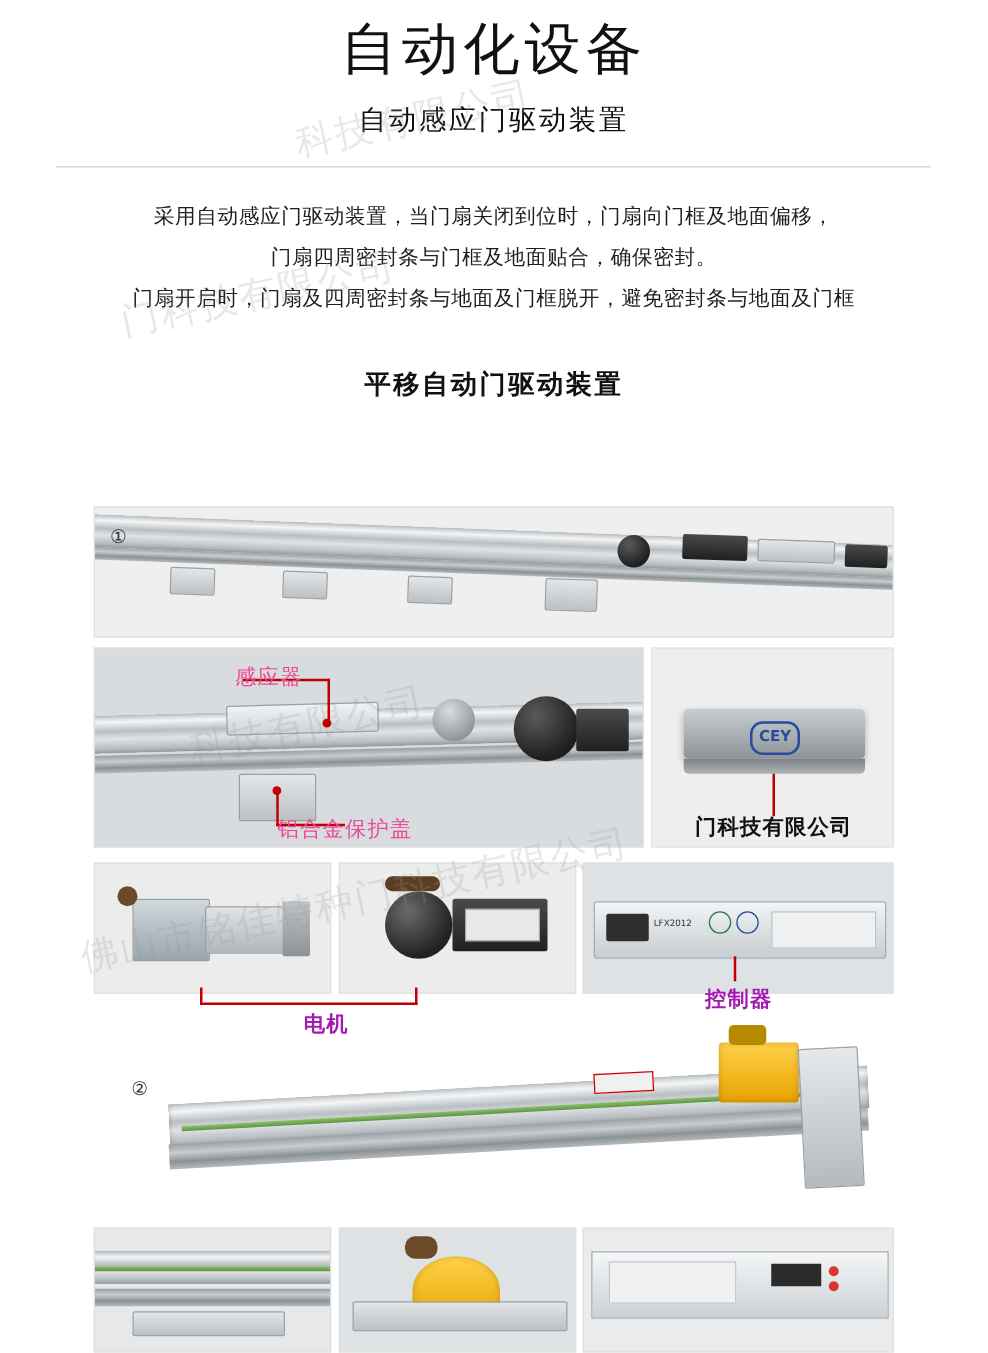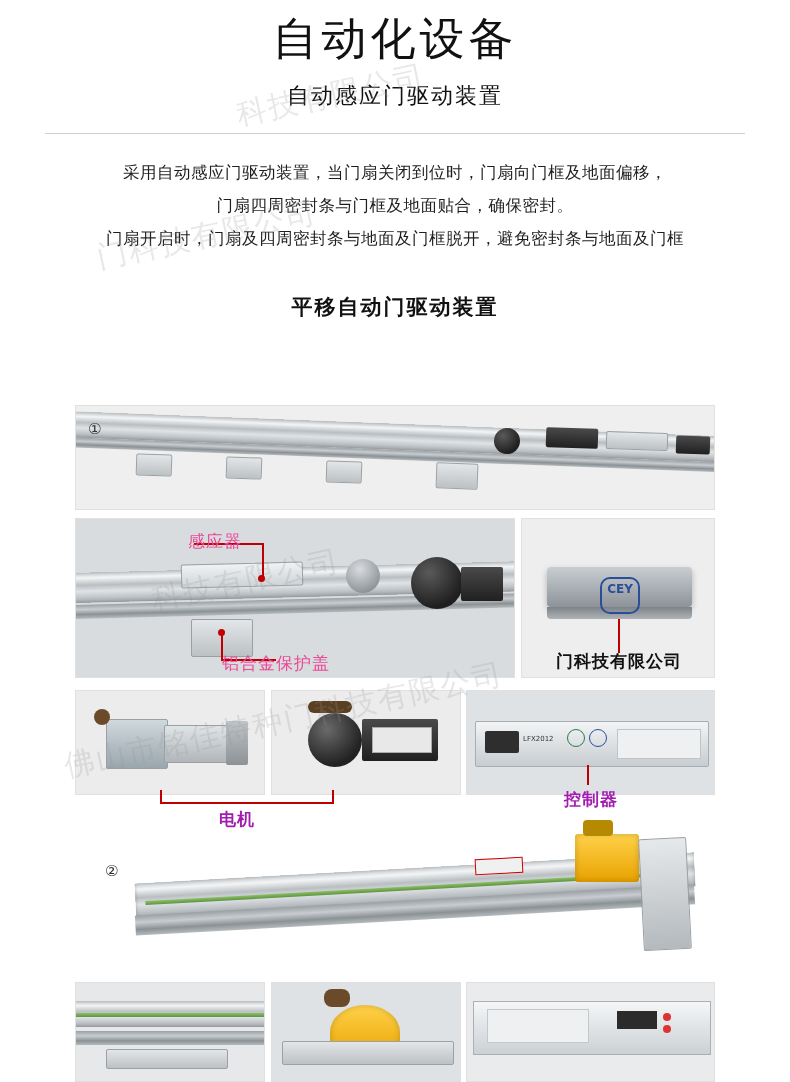--- a/index.html
+++ b/index.html
@@ -237,41 +237,41 @@
   <div class="anno-dot" style="left:142px; top:110px;"></div>
   <div class="anno-line" style="left:145px; top:114px; width:2px; height:28px;"></div>
   <div class="anno-line" style="left:145px; top:140px; width:55px; height:2px;"></div>
 </div>
 <div class="anno-text" style="left:188px; top:530px;">感应器</div>
 <div class="anno-text" style="left:222px; top:652px;">铝合金保护盖</div>
 
 <div class="panel" style="left:521px; top:518px; width:194px; height:160px; background:#eeeeee;">
   <div style="position:absolute; left:25px; top:48px; width:145px; height:40px; background:linear-gradient(180deg,#c9ced2,#8d9398); border-radius:4px; box-shadow:0 3px 6px rgba(0,0,0,0.25);"></div>
   <div style="position:absolute; left:25px; top:88px; width:145px; height:12px; background:linear-gradient(180deg,#7d8286,#aeb3b7); border-radius:0 0 4px 4px;"></div>
-  <div style="position:absolute; left:78px; top:58px; width:40px; height:37px; border:2px solid #2a4d9b; border-radius:10px; color:#2a4d9b; font-size:12px; font-weight:bold; text-align:center; line-height:20px; box-sizing:border-box;">CEY</div>
+  <div style="position:absolute; left:78px; top:58px; width:40px; height:27px; border:2px solid #2a4d9b; border-radius:10px; color:#2a4d9b; font-size:12px; font-weight:bold; text-align:center; line-height:20px; box-sizing:border-box;">CEY</div>
   <div class="anno-line" style="left:96px; top:100px; width:2px; height:34px;"></div>
 </div>
 <div class="caption" style="left:556px; top:650px; color:#111;">门科技有限公司</div>
 
 <div class="panel" style="left:75px; top:690px; width:190px; height:105px; background:#ececec;">
   <div class="plate" style="left:30px; top:28px; width:60px; height:48px; background:linear-gradient(180deg,#cfd8dd,#9aa6ad);"></div>
   <div class="plate" style="left:88px; top:34px; width:70px; height:36px; background:linear-gradient(180deg,#dfe4e7,#b0b6ba);"></div>
   <div class="box-dark" style="left:18px; top:18px; width:16px; height:16px; background:#6b4a2a; border-radius:8px;"></div>
   <div class="box-dark" style="left:150px; top:30px; width:22px; height:44px; background:linear-gradient(180deg,#bfc4c8,#8d9296);"></div>
 </div>
 
 <div class="panel" style="left:271px; top:690px; width:190px; height:105px; background:#ececec;">
   <div class="motor" style="left:36px; top:22px; width:54px; height:54px; background:radial-gradient(circle at 35% 30%, #6a6a6a, #222 70%);"></div>
   <div class="box-dark" style="left:90px; top:28px; width:76px; height:42px;"></div>
   <div style="position:absolute; left:100px; top:36px; width:58px; height:24px; background:#e8e8e8; border:1px solid #aaa;"></div>
   <div class="box-dark" style="left:36px; top:10px; width:44px; height:12px; background:#5a3f22; border-radius:6px;"></div>
 </div>
 
 <div class="bracket" style="left:160px; top:790px; width:170px; height:12px;"></div>
-<div class="caption" style="left:219px; top:808px;text-align:right;">电机</div>
+<div class="caption" style="left:243px; top:808px;text-align:right;">电机</div>
 
 <div class="panel" style="left:466px; top:690px; width:249px; height:105px; background:#dfe2e4;">
   <div style="position:absolute; left:8px; top:30px; width:232px; height:44px; background:linear-gradient(180deg,#f2f4f5,#c8cdd1); border:1px solid #a8adb1; border-radius:2px;"></div>
   <div style="position:absolute; left:18px; top:40px; width:34px; height:22px; background:#2e2e2e; border-radius:2px;"></div>
   <div style="position:absolute; left:56px; top:44px; font-size:7px; color:#333;">LFX2012</div>
   <div style="position:absolute; left:100px; top:38px; width:16px; height:16px; border:1px solid #2a7d3f; border-radius:50%;"></div>
   <div style="position:absolute; left:122px; top:38px; width:16px; height:16px; border:1px solid #2a4d9b; border-radius:50%;"></div>
   <div style="position:absolute; left:150px; top:38px; width:82px; height:28px; background:#eef0f1; border:1px solid #bfc4c8;"></div>
   <div class="anno-line" style="left:120px; top:74px; width:2px; height:20px;"></div>
 </div>

